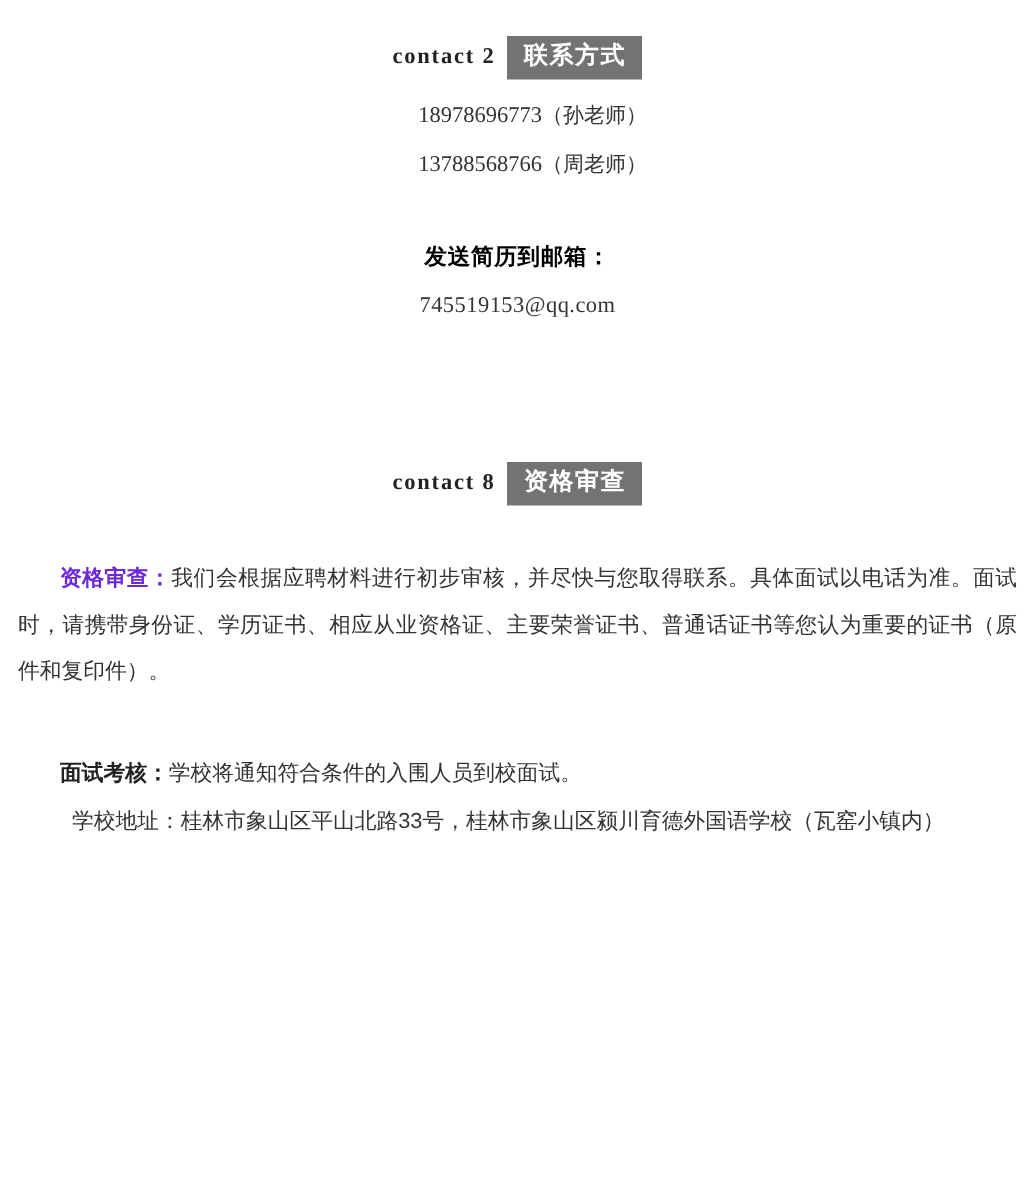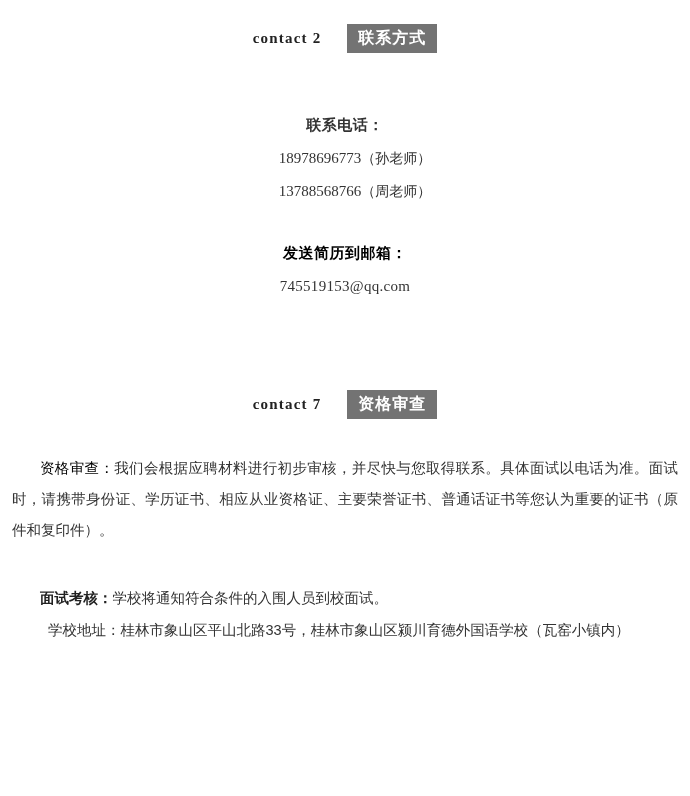--- a/index.html
+++ b/index.html
@@ -28,21 +28,21 @@
     align-items: center;
     justify-content: center;
     margin: 0;
   }
   .section-head .latin {
     font-family: "Liberation Serif", "DejaVu Serif", serif;
     font-size: 15px;
     font-weight: bold;
     letter-spacing: 1.2px;
     color: #222222;
-    padding-right: 26px;
+    padding-right: 8px;
     white-space: nowrap;
   }
   .section-head .tag {
     background: #737373;
     color: #ffffff;
     font-size: 16px;
     font-weight: bold;
     letter-spacing: 1px;
     padding: 4px 11px 5px 11px;
     line-height: 1.25;
@@ -91,22 +91,22 @@
 
   .body-para {
     margin: 34px 12px 0 12px;
     font-size: 14.5px;
     line-height: 31px;
     color: #333333;
     text-align: justify;
     text-indent: 0;
   }
   .body-para .lead {
-    font-weight: normal;
-    color: #000000;
+    font-weight: bold;
+    color: #6d28d9;
     margin-left: 28px;
   }
 
   .interview-para {
     margin: 36px 12px 0 12px;
     font-size: 14.5px;
     line-height: 32px;
     color: #333333;
   }
   .interview-para .lead {
@@ -128,33 +128,32 @@
 <body>
 
 <div class="page">
 
   <div class="section-head head-1">
     <span class="latin">contact 2</span>
     <span class="tag">联系方式</span>
   </div>
 
   <div class="center-block">
-    <div class="phone-title">联系电话：</div>
     <div class="phone-line">
       <span>18978696773</span><span class="cn">（孙老师）</span>
     </div>
     <div class="phone-line">
       <span>13788568766</span><span class="cn">（周老师）</span>
     </div>
     <div class="mail-title">发送简历到邮箱：</div>
     <div class="mail-line">745519153@qq.com</div>
   </div>
 
   <div class="section-head head-2">
-    <span class="latin">contact 7</span>
+    <span class="latin">contact 8</span>
     <span class="tag">资格审查</span>
   </div>
 
   <p class="body-para">
     <span class="lead">资格审查：</span><span>我们会根据应聘材料进行初步审核，并尽快与您取得联系。具体面试以电话为准。面试时，请携带身份证、学历证书、相应从业资格证、主要荣誉证书、普通话证书等您认为重要的证书（原件和复印件）。</span>
   </p>
 
 
   <p class="interview-para">
     <span class="lead">面试考核：</span><span>学校将通知符合条件的入围人员到校面试。</span>

